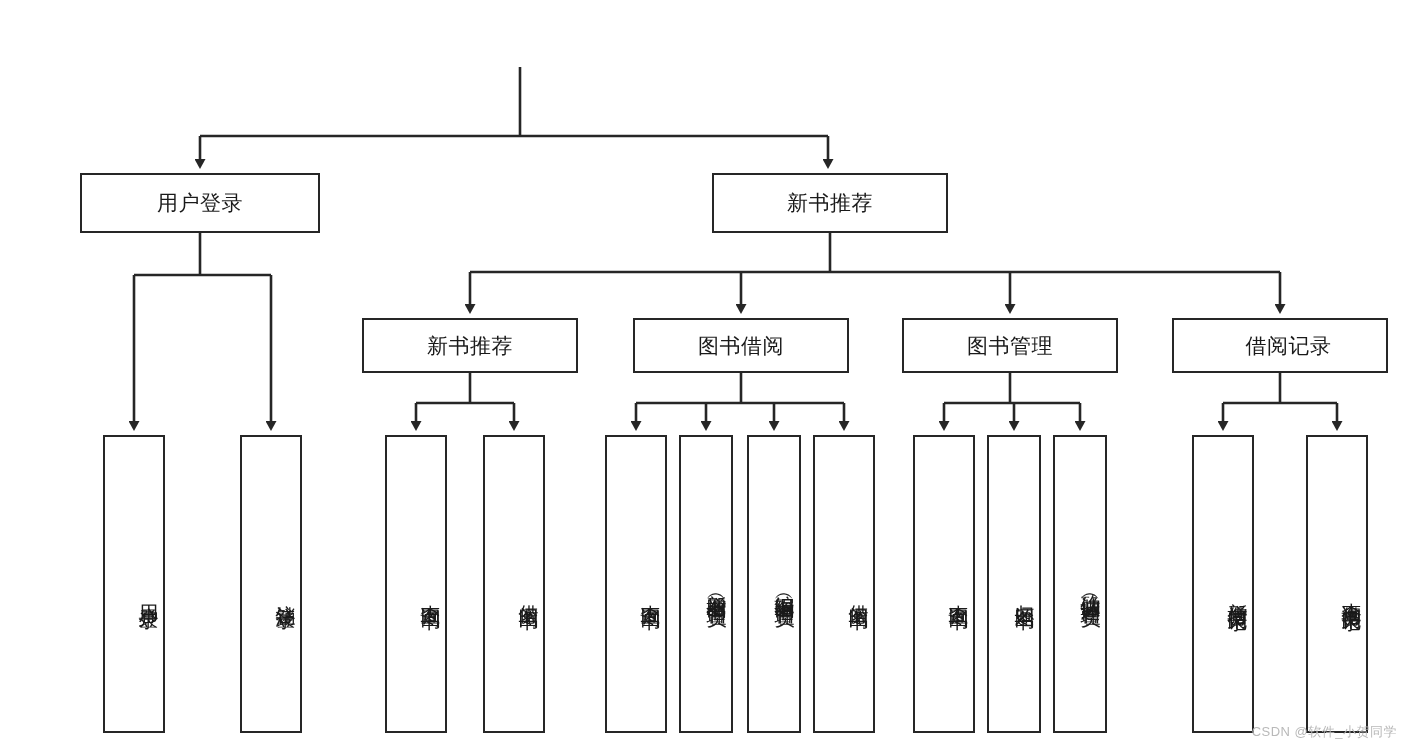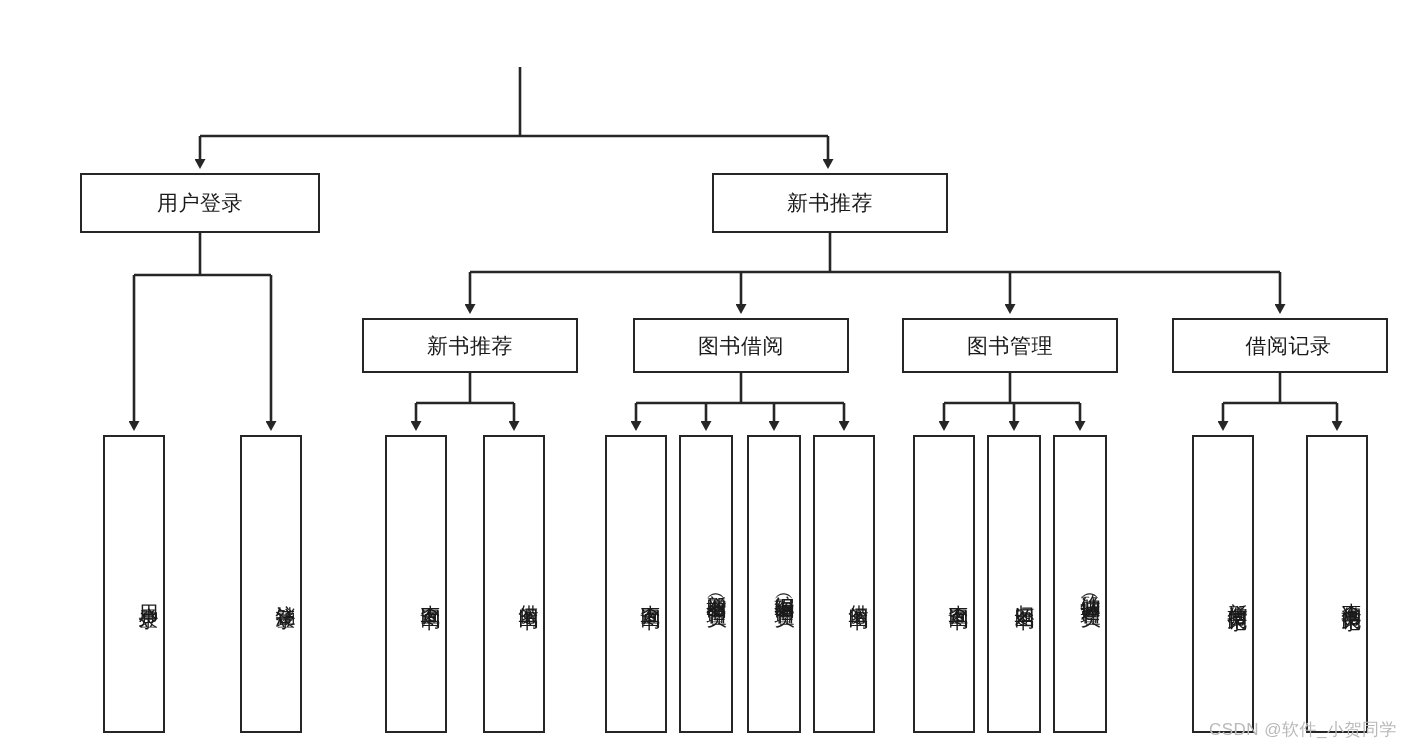--- a/index.html
+++ b/index.html
@@ -54,21 +54,21 @@
     left: 0;
     top: 0;
     width: 1405px;
     height: 747px;
     pointer-events: none;
   }
   .watermark {
     position: absolute;
     right: 8px;
     bottom: 6px;
-    font-size: 17px;
+    font-size: 13px;
     color: #b9b9b9;
     letter-spacing: 0.5px;
     white-space: nowrap;
   }
 </style>
 </head>
 <body>
 
 <div id="canvas">
 

